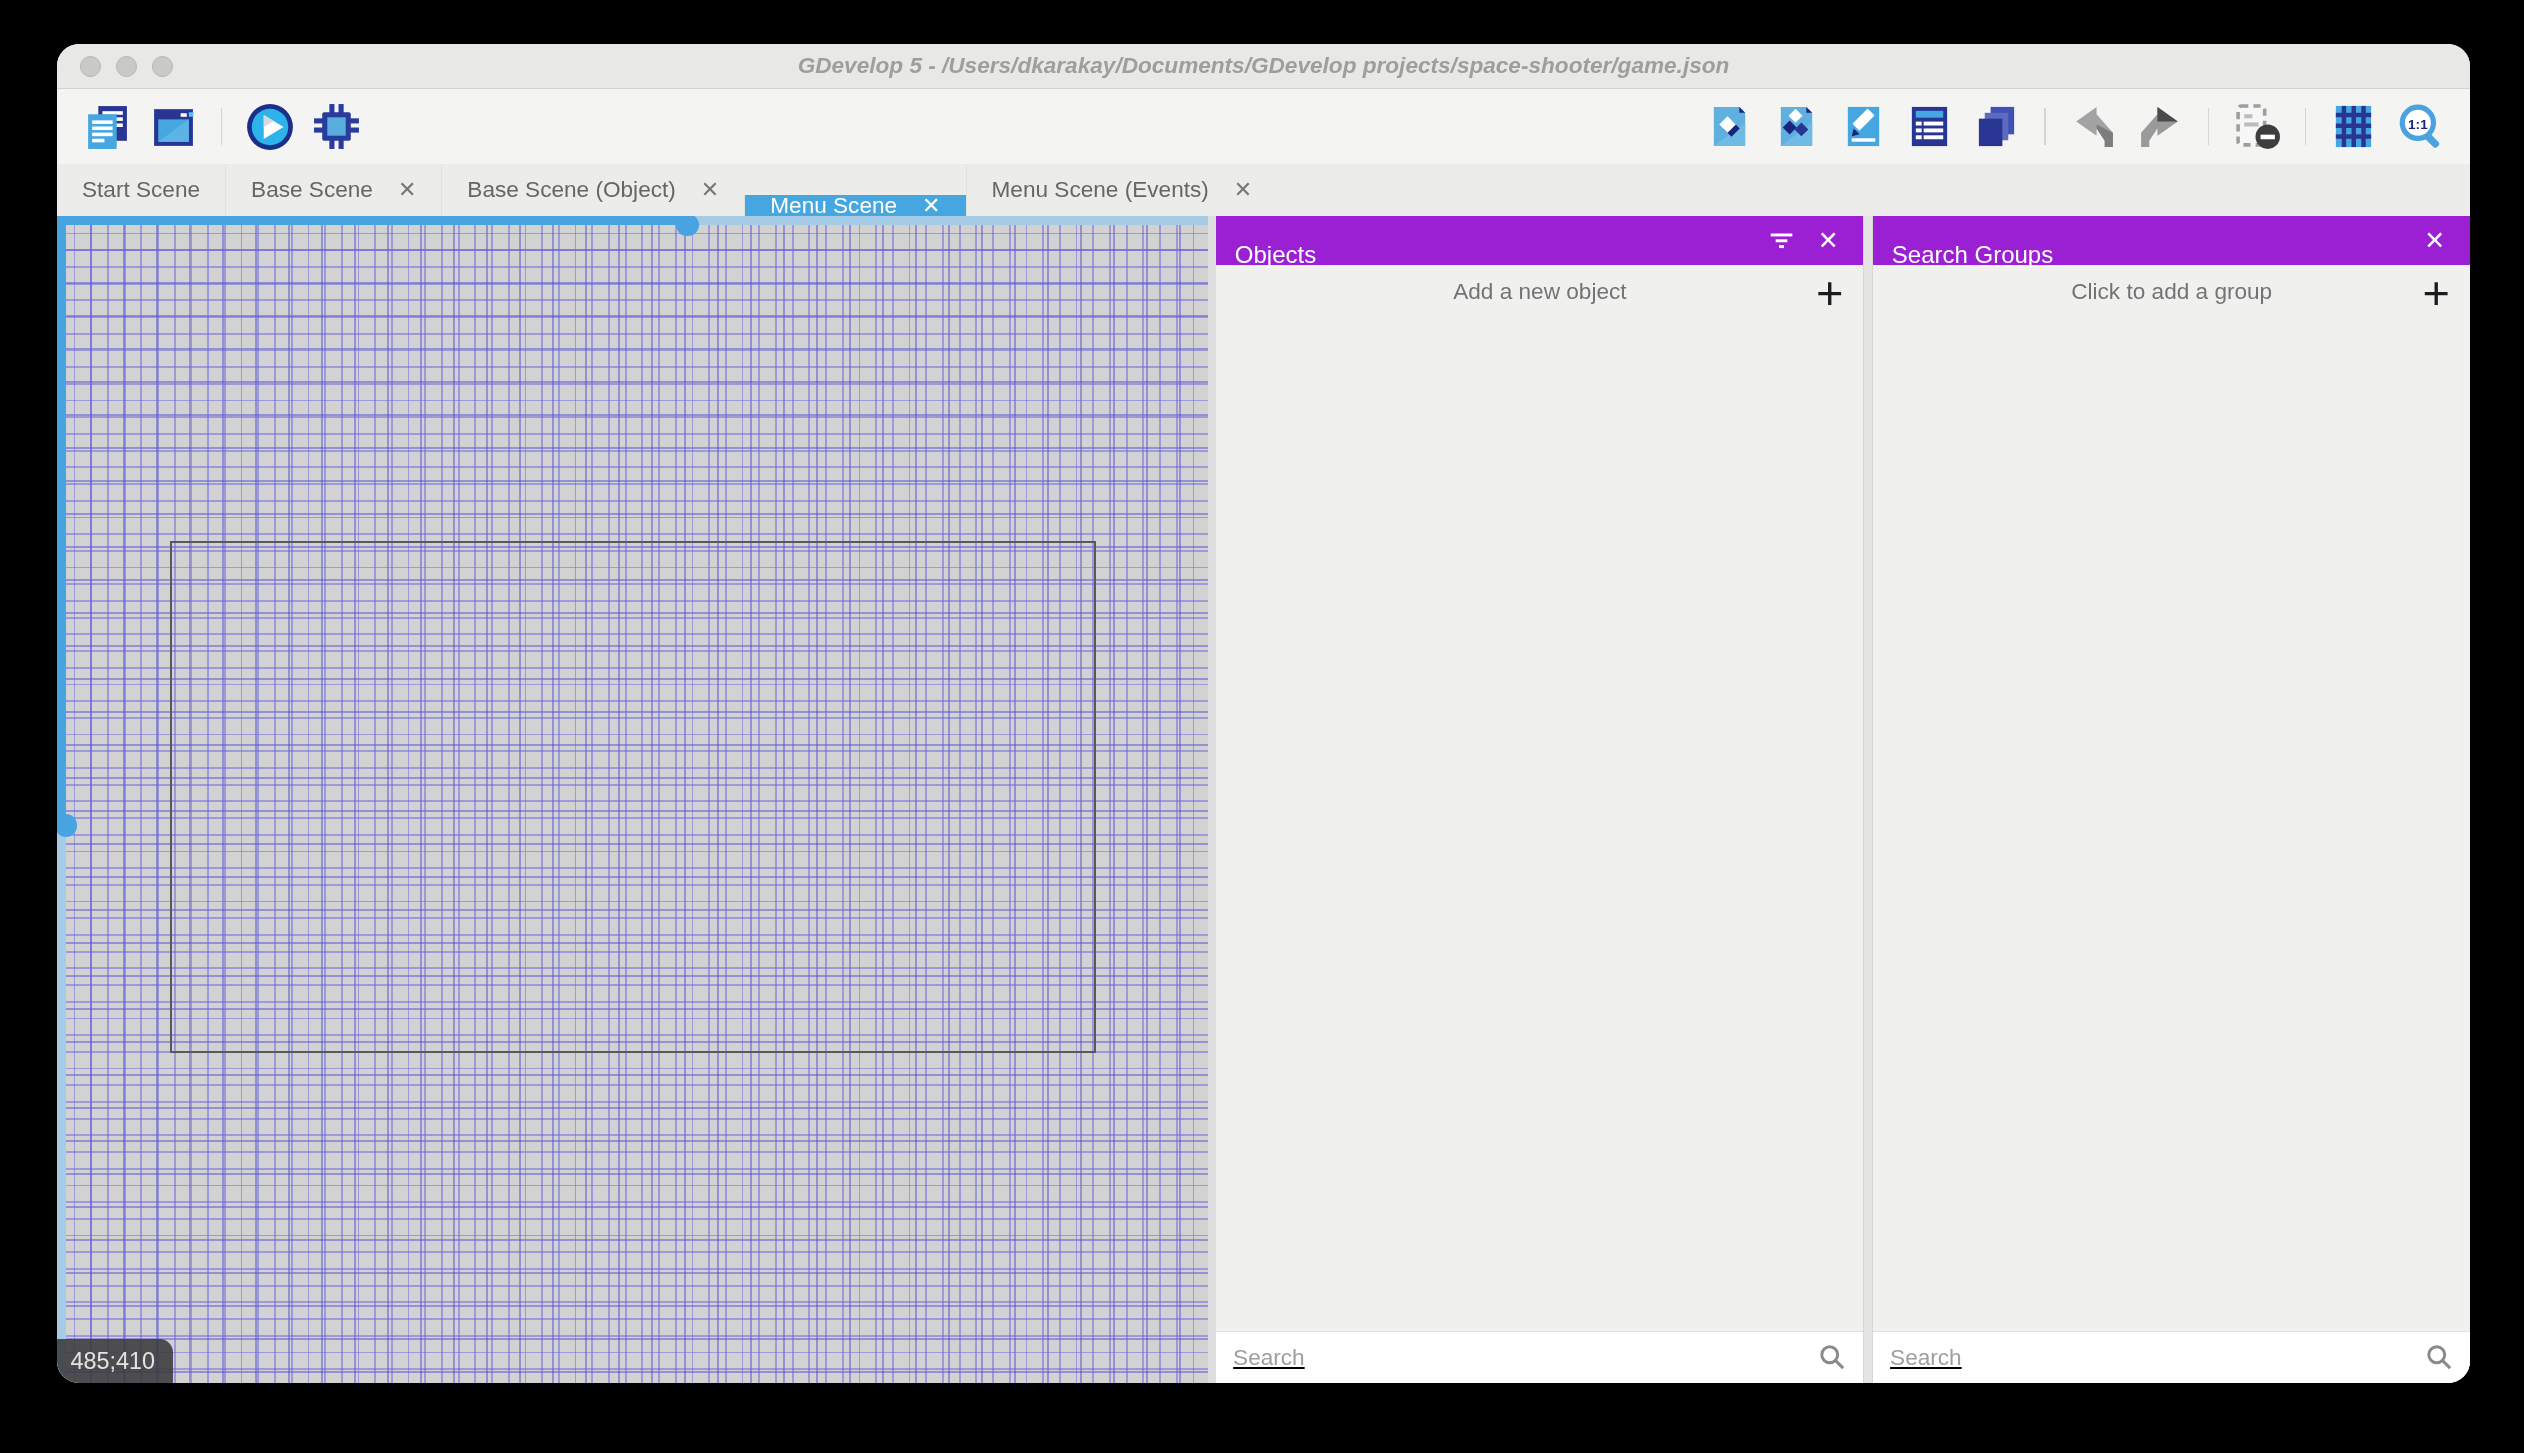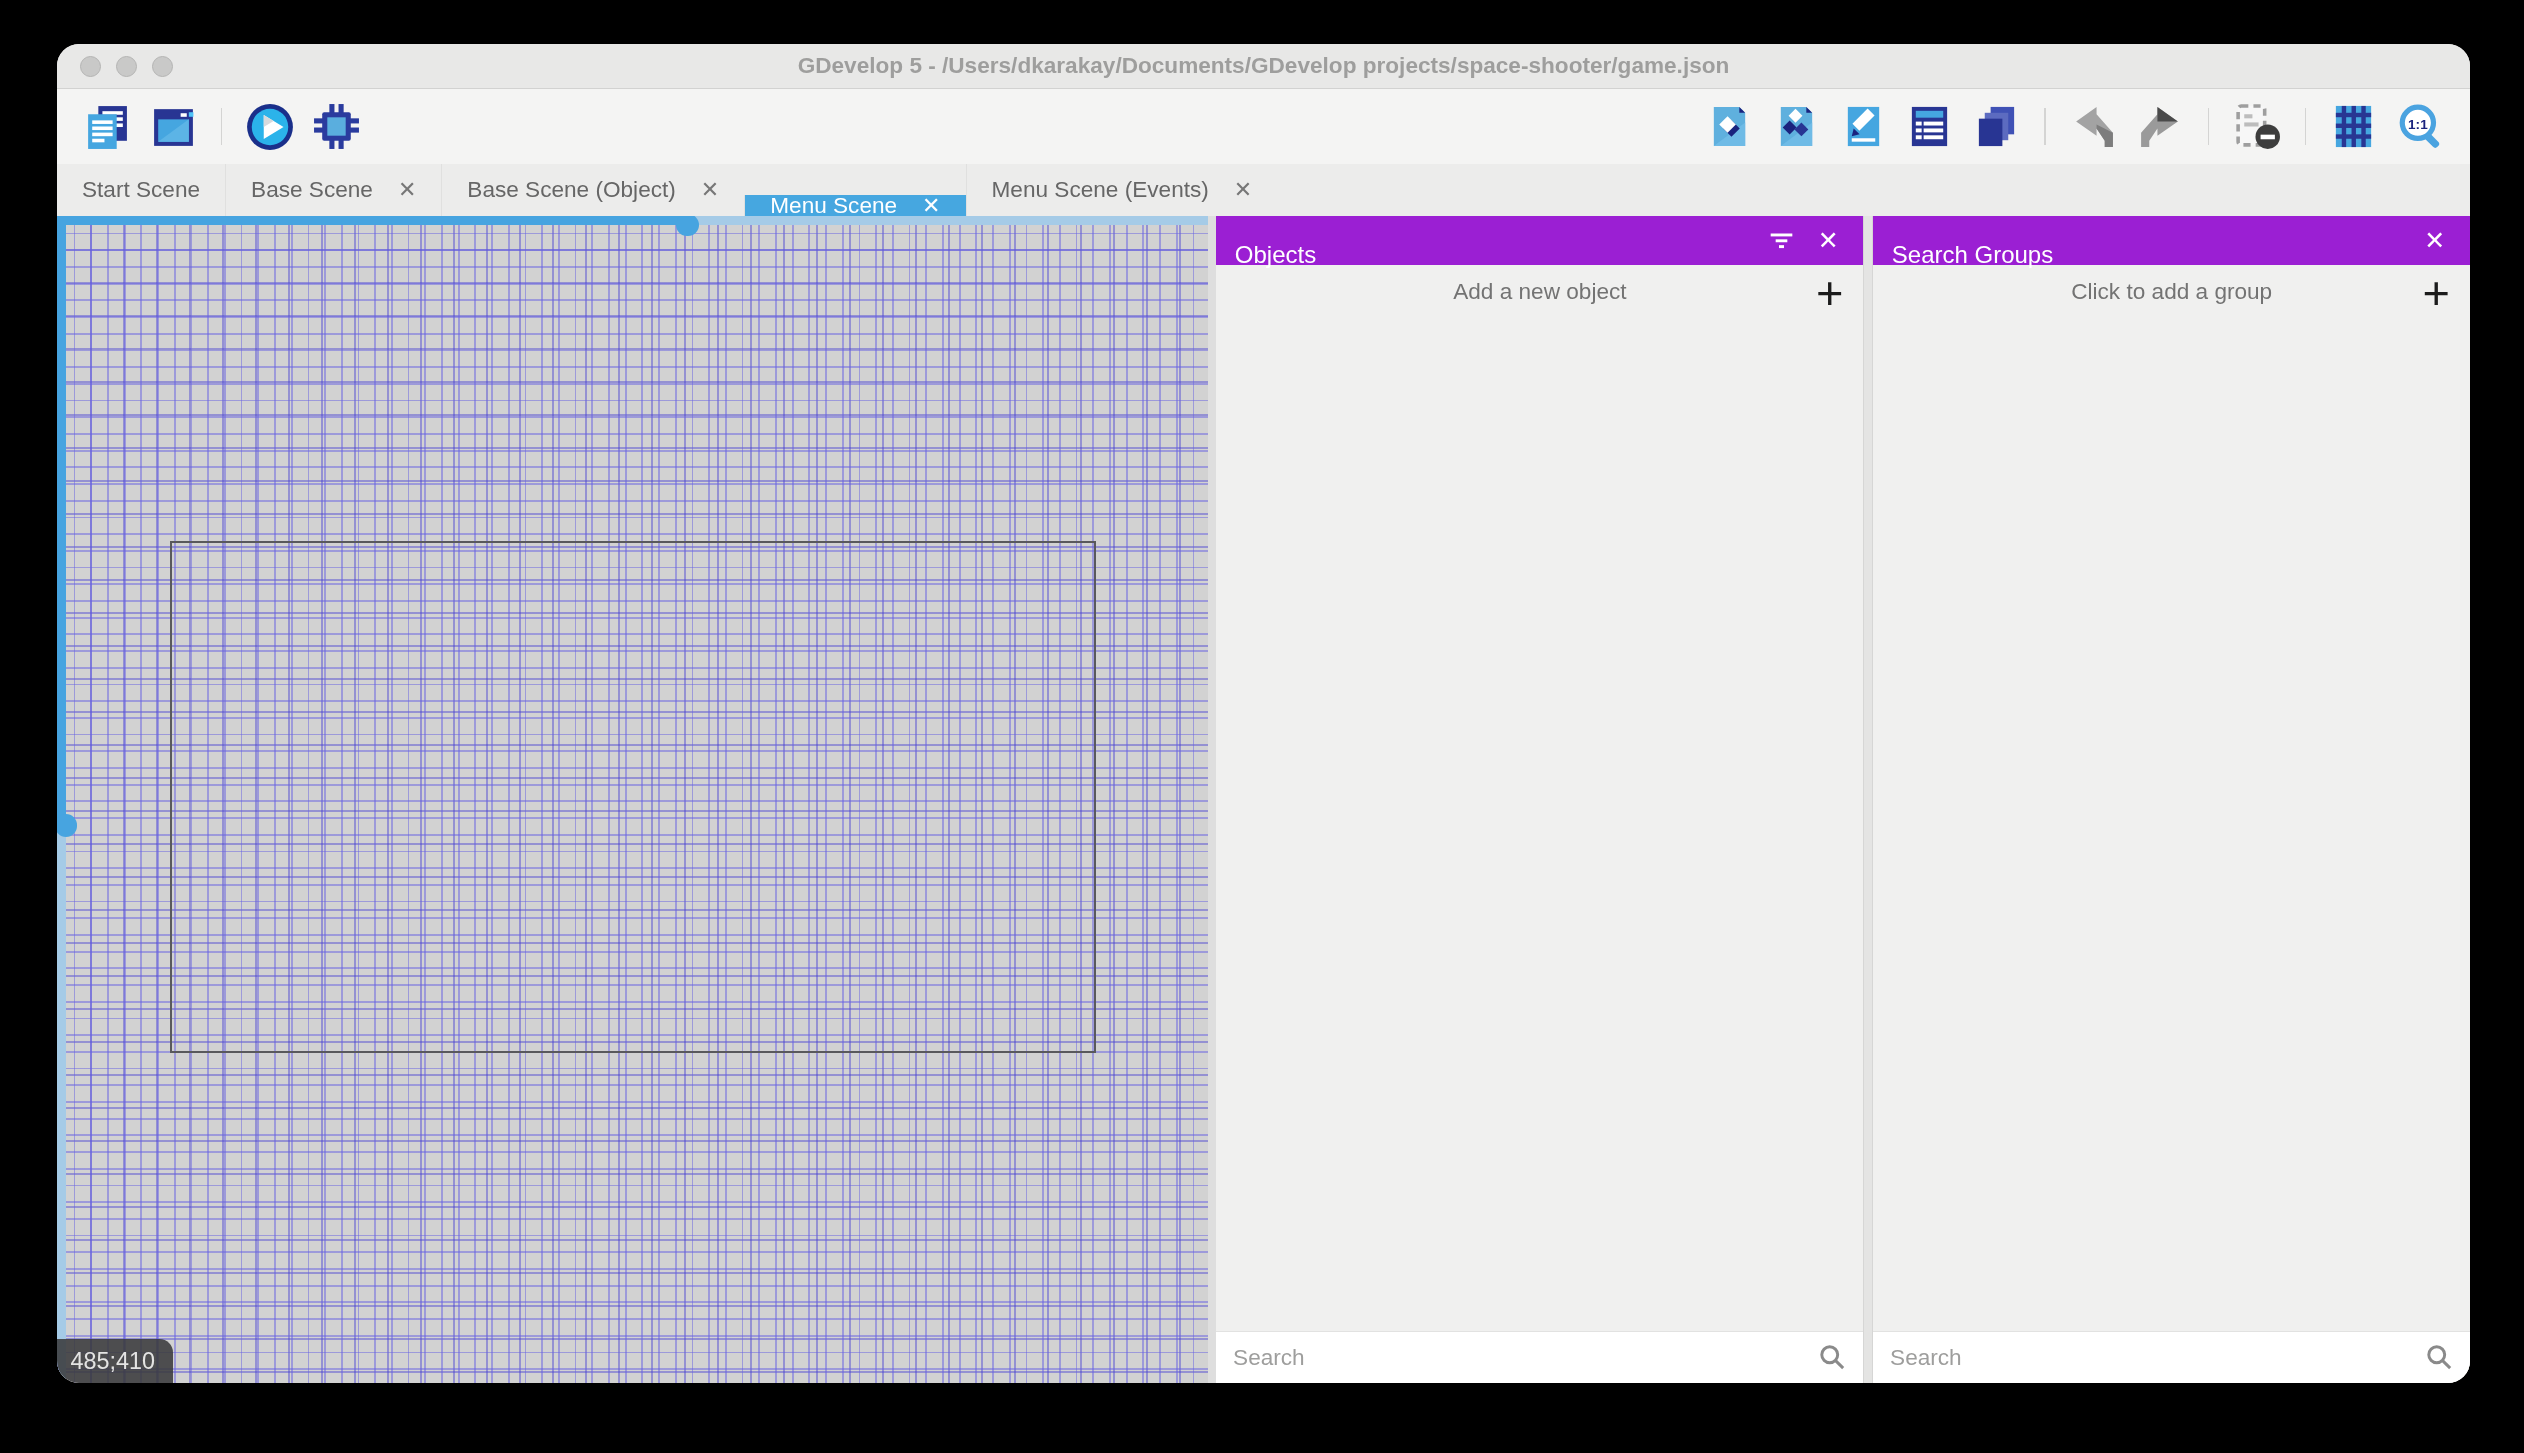--- a/index.html
+++ b/index.html
@@ -9,21 +9,21 @@
   .window { position:absolute; left:57px; top:44px; width:2413px; height:1339px;
     background:#f0f0ef; border-radius:22px; overflow:hidden;
     box-shadow:0 25px 67px rgba(0,0,0,0.8); display:flex; flex-direction:column; }
 
   
   .titlebar { height:45px; background:#e8e8e7; border-bottom:0.8px solid #d2d2d1;
     display:flex; align-items:center; position:relative; flex:0 0 auto; }
   .traffic { display:flex; gap:15px; margin-left:23.4px; }
   .light { width:21px; height:21px; border-radius:50%; background:#c9c9c8; border:0.8px solid #b4b4b3; }
   .win-title { position:absolute; left:0; right:0; text-align:center; font-size:22.6px;
-    font-weight:bold; color:#9e9e9d; pointer-events:none; }
+    font-weight:bold; color:#9e9e9d; pointer-events:none;font-style:italic; }
 
   
   .toolbar { height:75px; background:#f4f4f3; display:flex; align-items:center;
     justify-content:space-between; padding:0 22px; flex:0 0 auto;gap:10px; }
   .tb-group { display:flex; align-items:center; gap:11.7px; }
   .tb-btn { width:55px; height:55px; display:flex; align-items:center; justify-content:center;
     border:none; background:transparent; cursor:pointer; }
   .tb-sep { width:1.7px; height:37px; background:#d4d4d3; margin:0 8.4px; }
 
   
@@ -74,21 +74,21 @@
   .ph-btn { width:47px; height:40px; display:flex; align-items:center; justify-content:center;
     background:transparent; border:none; cursor:pointer; color:#fff; }
   .ph-close { font-size:25px; color:#fff; }
   .add-row { height:54px; position:relative; display:flex; align-items:center;
     justify-content:center; cursor:pointer; flex:0 0 auto; }
   .add-label { font-size:22.6px; color:#737373; }
   .add-plus { position:absolute; right:20px; top:50%; transform:translateY(-50%);
     font-size:47px; font-weight:200; color:#1c1c1c; line-height:1; background:none; border:none; cursor:pointer; }
   .panel-body { flex:1 1 auto; background:#f0f0ef; }
   .search-row { height:52px; background:#fff; border-top:0.8px solid #e2e2e1; display:flex;
-    align-items:center; padding:0 16.7px; gap:11.7px; flex:0 0 auto; }
+    align-items:center; padding:0 16.7px; gap:11.7px; flex:0 0 auto;text-decoration:underline; }
   .search-input { flex:1 1 auto; border:none; outline:none; font-size:22.6px; color:#333;
     font-family:"Liberation Sans", sans-serif; background:transparent; }
   .search-input::placeholder { color:#9e9e9d; }
   svg { display:block; }
 </style>
 </head>
 <body>
 
 <div class="stage">
   <div class="window">

